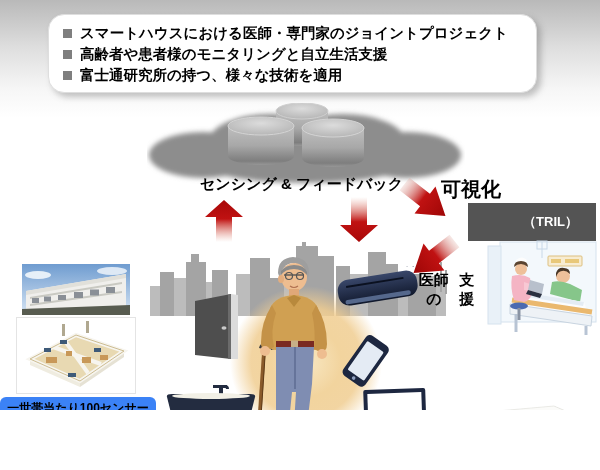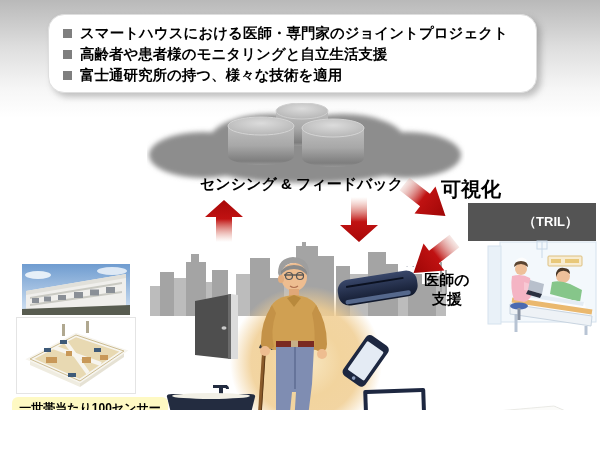--- a/index.html
+++ b/index.html
@@ -22,28 +22,28 @@
   .bullet-box li{display:flex;align-items:center;height:21px;font-size:14.5px;font-weight:bold;white-space:nowrap;}
   .bullet-sq{width:9px;height:9px;background:#7f7f7f;margin-right:8px;flex:none;}
   .flabel{position:absolute;font-weight:bold;white-space:nowrap;}
   .tagbox{
     position:absolute;background:#545454;color:#fff;text-align:center;font-weight:bold;
     display:flex;flex-direction:column;justify-content:center;line-height:1.3;
   }
   .tagbox .l1{font-size:15px;}
   .tagbox .l2{font-size:13px;padding-left:37px;}
   .note{
-    position:absolute;left:12px;top:397px;width:156px;height:23px;background:#fef9c3;
+    position:absolute;left:0;top:397px;width:156px;height:23px;background:#3b82f6;
     font-weight:bold;font-size:12px;display:flex;align-items:center;justify-content:center;white-space:nowrap;border-radius:6px;
   }
   .glow{
     position:absolute;left:206px;top:262px;width:200px;height:200px;border-radius:50%;
     background:radial-gradient(closest-side,#f8e7c2 0%,#f2d49e 35%,rgba(240,205,145,0.85) 55%,rgba(240,205,145,0) 76%);
   }
-  .center2{display:flex;flex-direction:column;align-items:center;text-align:center;line-height:19px;font-size:15px;}
+  .center2{display:flex;align-items:center;text-align:center;line-height:19px;font-size:15px;}
 </style>
 </head>
 <body>
 
 <div class="canvas">
 
   <svg width="0" height="0" style="position:absolute">
     <defs>
       <linearGradient id="cylB" x1="0" y1="0" x2="0" y2="1">
         <stop offset="0" stop-color="#bfbfbf"></stop>

